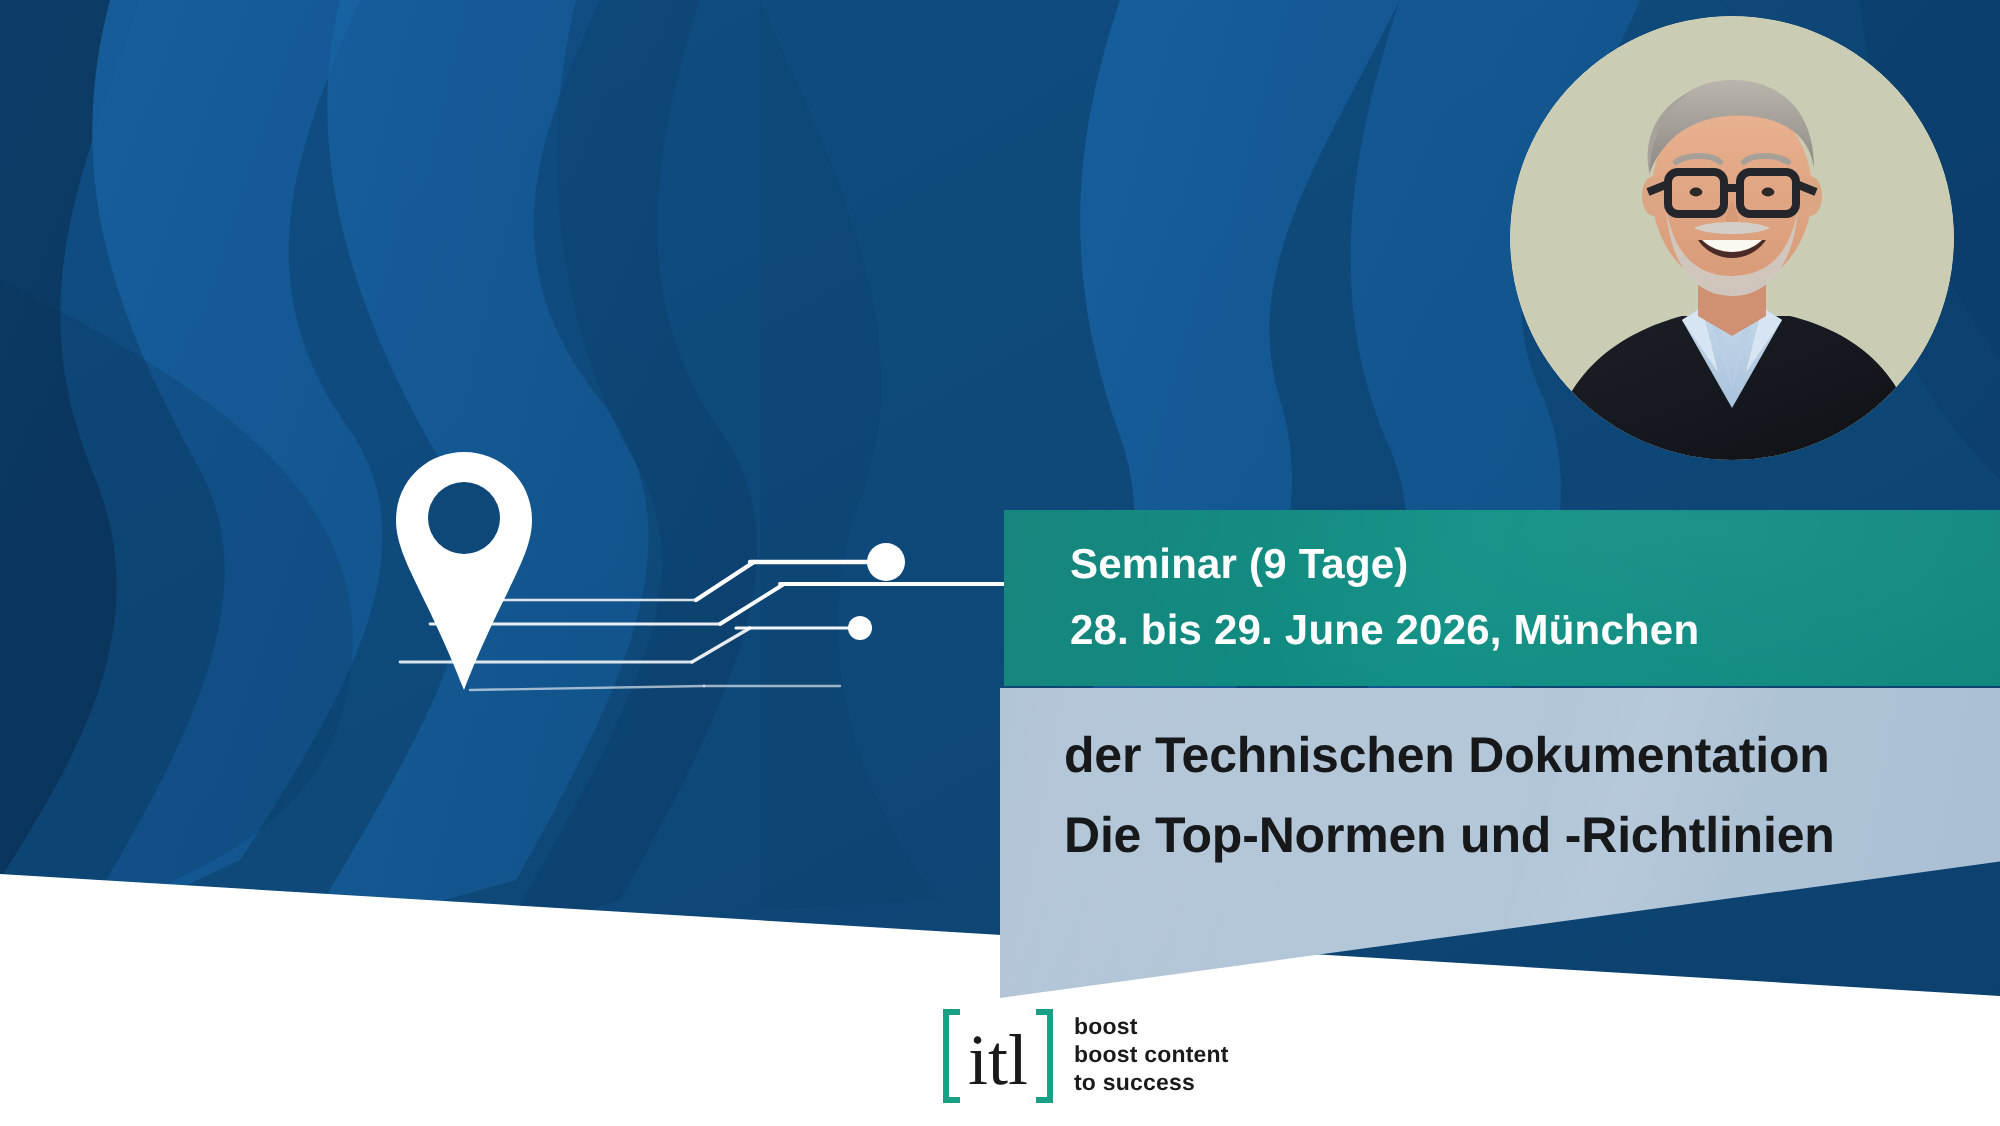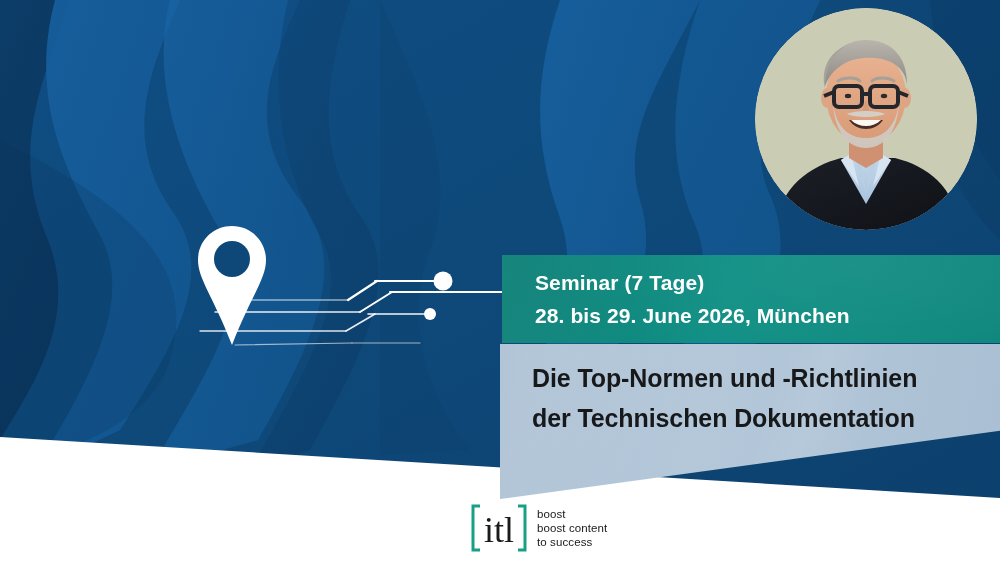--- a/index.html
+++ b/index.html
@@ -96,21 +96,21 @@
     position: absolute;
     left: 470px; top: 503px;
     display: flex;
     align-items: center;
     gap: 9px;
   }
   .logo-mark { display: block; }
   .logo-tagline {
     color: #1a1a1a;
     font-size: 11.5px;
-    font-weight: normal;
+    font-weight: bold;
     line-height: 14px;
     letter-spacing: 0.1px;
   }
   .logo-tagline span { display: block; }
 </style>
 </head>
 <body>
 
 <div id="stage">
 
@@ -261,31 +261,31 @@
         <path d="M96,112 C104,120 118,120 126,112 Z" fill="#fbf8f2"></path>
 
         <path d="M92,106 C100,102 122,102 130,106 C122,110 100,110 92,106 Z" fill="#d3cec6"></path>
       </g>
     </svg>
   </div>
 
   <div class="teal-banner">
     <div class="sheen"></div>
     <div class="teal-text">
-      <div>Seminar (7 Tage)</div>
+      <div>Seminar (9 Tage)</div>
       <div>28. bis 29. June 2026, München</div>
     </div>
   </div>
 
   <div class="panel-left-strip"></div>
   <div class="title-panel">
     <div class="fill"></div>
     <div class="title-text">
+      <div>der Technischen Dokumentation</div>
       <div>Die Top-Normen und -Richtlinien</div>
-      <div>der Technischen Dokumentation</div>
     </div>
   </div>
 
   <div class="logo">
     <svg class="logo-mark" width="58" height="50" viewBox="0 0 58 50" xmlns="http://www.w3.org/2000/svg">
 
       <path d="M10,3 L3,3 L3,47 L10,47" fill="none" stroke="#17a083" stroke-width="3"></path>
       <path d="M48,3 L55,3 L55,47 L48,47" fill="none" stroke="#17a083" stroke-width="3"></path>
 
       <text x="29" y="39" text-anchor="middle" font-family="'Liberation Serif', serif" font-size="36" fill="#1a1a1a">itl</text>

